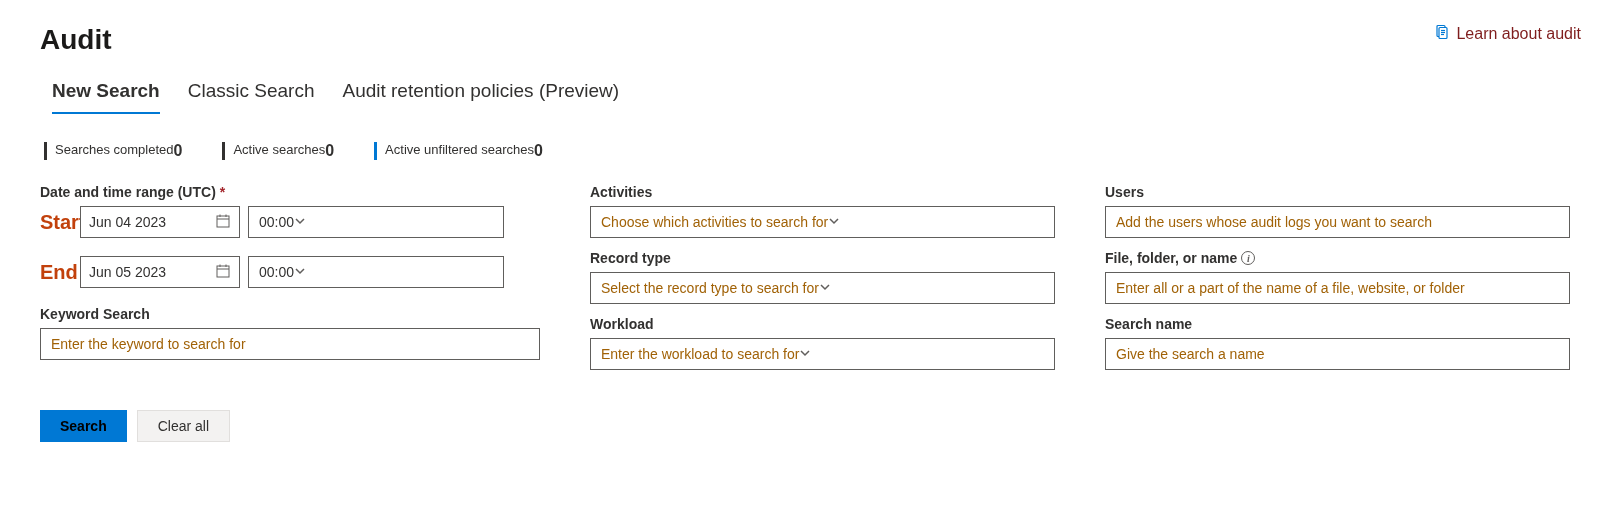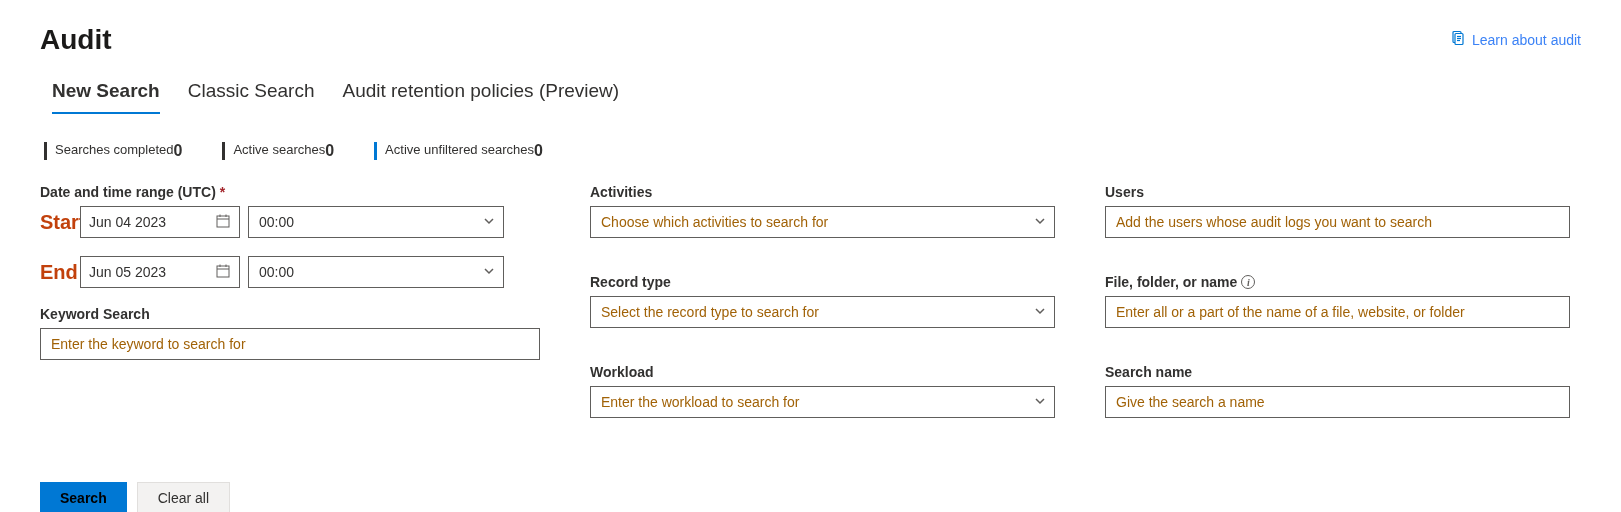--- a/index.html
+++ b/index.html
@@ -17,27 +17,26 @@
     justify-content: space-between;
     align-items: flex-start;
   }
   .page-title {
     font-size: 28px;
     font-weight: 600;
     margin: 0 0 18px 0;
     color: #1b1a19;
   }
   .learn-link {
-    color: #3b82f6;
-    font-size: 14px;
+    color: #7f1d1d;
+    font-size: 16px;
     display: flex;
     align-items: center;
     gap: 6px;
     cursor: pointer;
-    margin-top: 6px;
   }
   .learn-link svg { width: 16px; height: 16px; }
   .tabs {
     display: flex;
     gap: 28px;
     border-bottom: none;
     margin: 0 0 28px 0;
     padding-left: 12px;
   }
   .tab {
@@ -122,33 +121,32 @@
     font-size: 14px;
     cursor: pointer;
     background: #fff;
   }
   .cal-icon svg { width: 16px; height: 16px; color: #605e5c; }
   .time-select, .dropdown, .text-input {
     height: 32px;
     border: 1px solid #605e5c;
     display: flex;
     align-items: center;
-    justify-content: space-between;
     padding: 0 8px 0 10px;
     font-size: 14px;
     background: #fff;
     cursor: pointer;
   }
   .time-select { width: 256px; }
   .dropdown { width: 100%; }
   .text-input { width: 100%; cursor: text; color: #605e5c; }
   .placeholder { color: #a16207; }
   .chevron svg { width: 12px; height: 12px; color: #605e5c; }
   .col1 .field-label, .col2 .field-label, .col3 .field-label { margin-top: 0; }
-  .block { margin-bottom: 36px; }
+  .block { margin-bottom: 12px; }
   .actions {
     margin-top: 28px;
     display: flex;
     gap: 10px;
   }
   .btn {
     height: 32px;
     padding: 0 20px;
     font-size: 14px;
     border: none;

